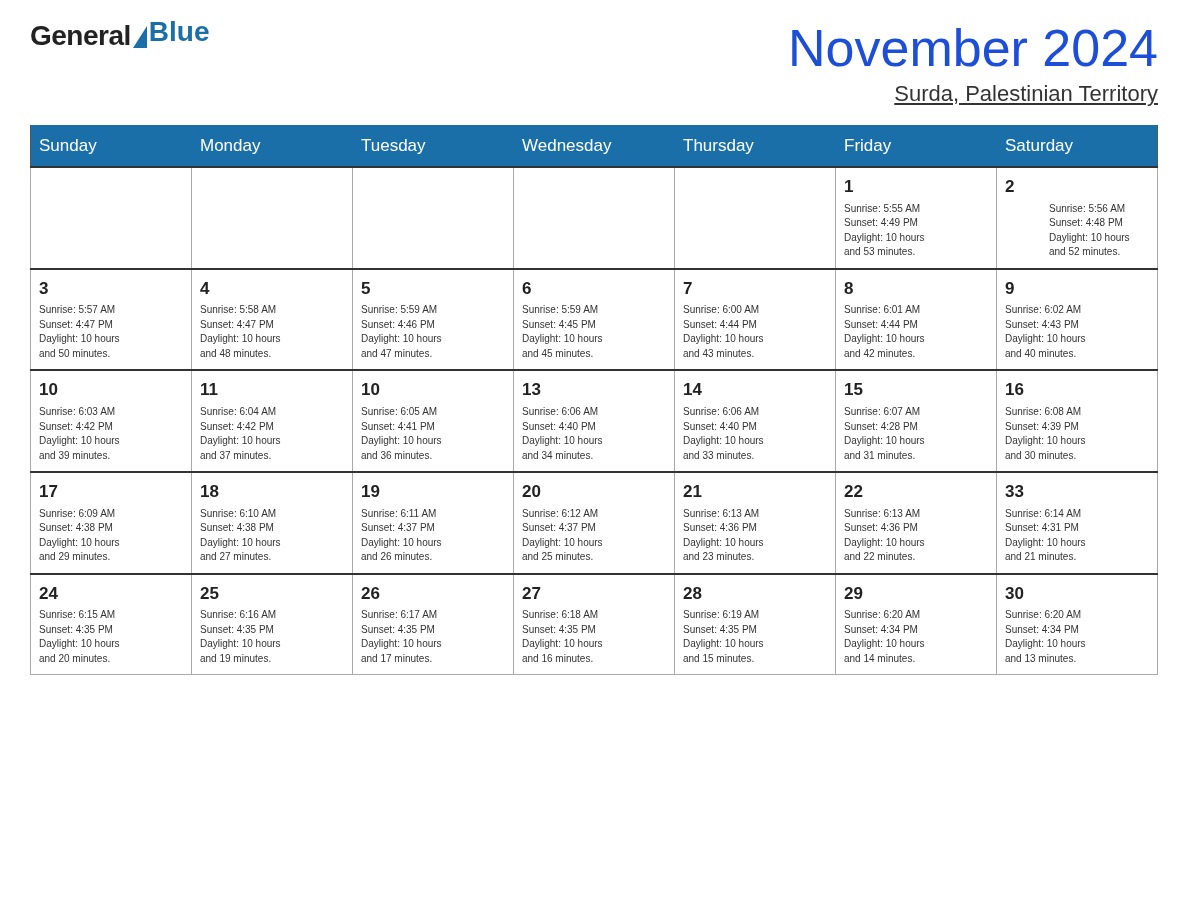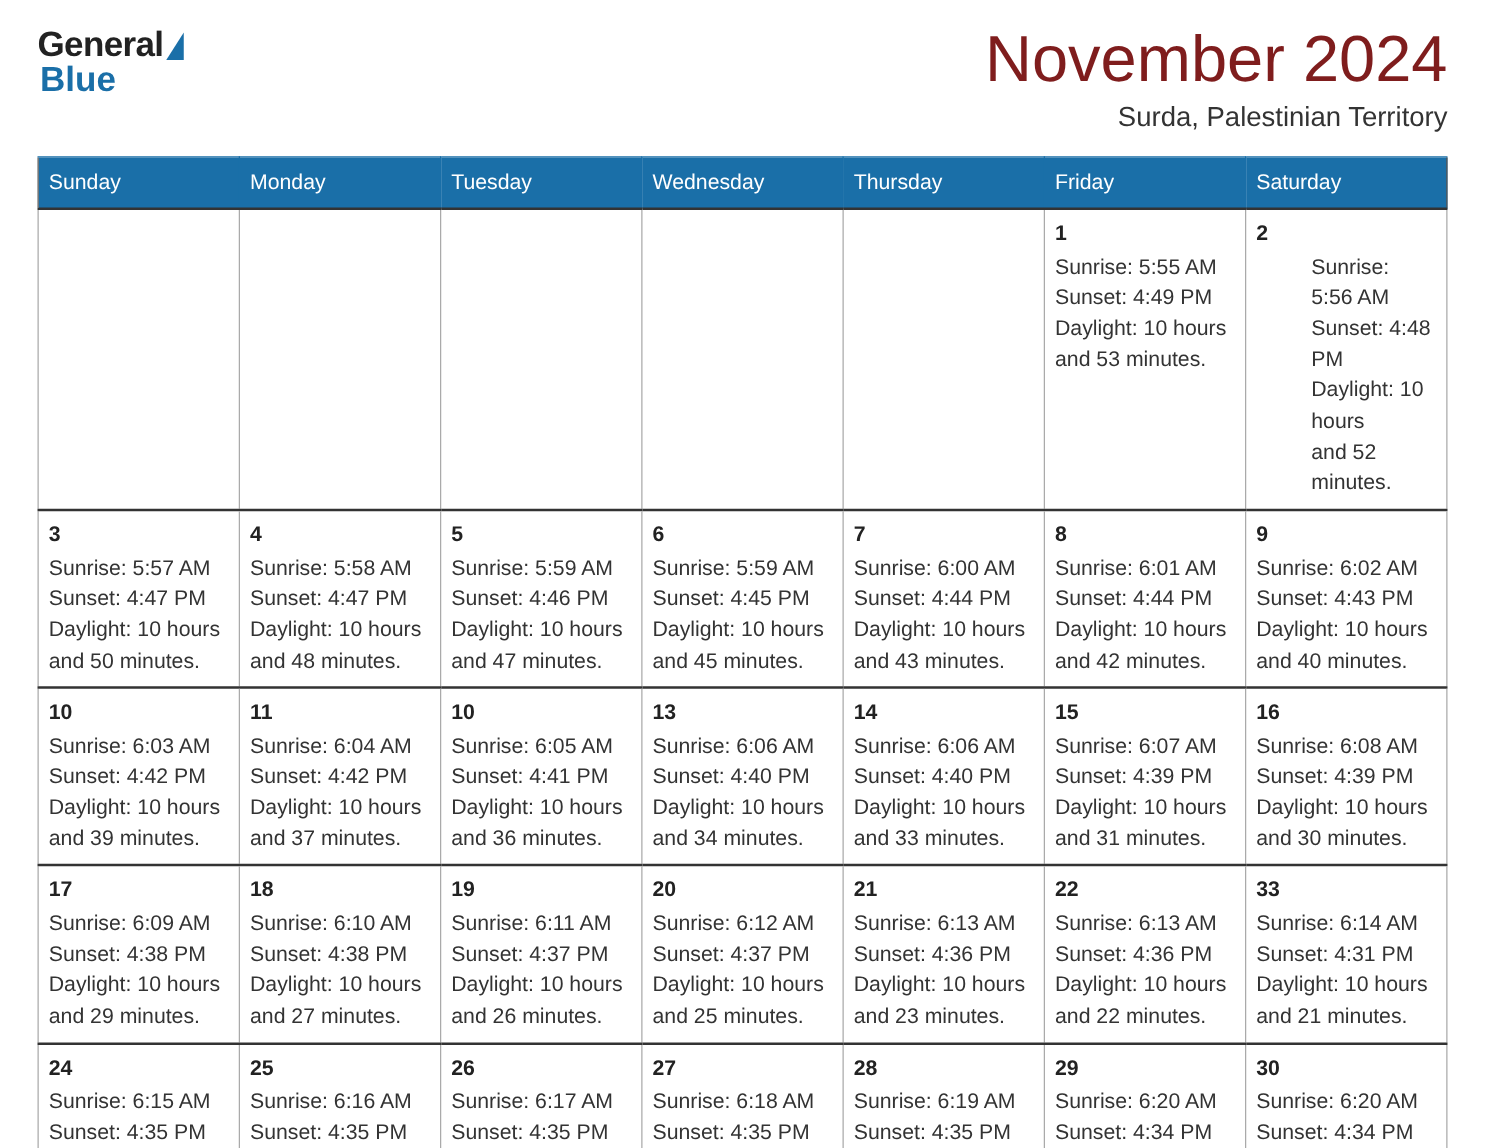--- a/index.html
+++ b/index.html
@@ -12,21 +12,21 @@
       padding: 20px 30px 30px 30px;
     }
     .header {
       display: flex;
       justify-content: space-between;
       align-items: flex-start;
       margin-bottom: 18px;
     }
     .logo {
       display: flex;
-      flex-direction: column;
+      flex-direction: row;
       align-items: flex-start;
     }
     .logo-top {
       display: flex;
       align-items: center;
     }
     .logo-general {
       font-size: 28px;
       font-weight: bold;
       color: #222;
@@ -46,27 +46,28 @@
       color: #1a6fa8;
       margin-top: -4px;
       margin-left: 2px;
     }
     .title-block {
       text-align: right;
     }
     .month-title {
       font-size: 52px;
       font-weight: normal;
-      color: #7f1d1d;
+      color: #1d4ed8;
       line-height: 1.1;
     }
     .location-title {
       font-size: 22px;
       color: #333;
       margin-top: 4px;
+      text-decoration: underline;
     }
     .calendar {
       width: 100%;
       border-collapse: collapse;
       border: 1.5px solid #555;
       padding-left: 46px;
     }
     .calendar th {
       background: #1a6fa8;
       color: #fff;
@@ -87,21 +88,21 @@
       line-height: 1.45;
     }
     .day-num {
       font-size: 17px;
       font-weight: bold;
       color: #222;
       display: block;
       margin-bottom: 2px;
     }
     .day-info {
-      font-size: 17px;
+      font-size: 10px;
       color: #333;
       line-height: 1.45;
     }
     .empty-cell {
       background: #fff;
     }
     tr.week-row td {
       border-top: 2px solid #333;
     }
     .calendar thead tr th:first-child { border-left: none; }
@@ -241,21 +242,21 @@
         <td>
           <span class="day-num">14</span>
           <div class="day-info" style="white-space: pre-line;">Sunrise: 6:06 AM
 Sunset: 4:40 PM
 Daylight: 10 hours
 and 33 minutes.</div>
         </td>
         <td>
           <span class="day-num">15</span>
           <div class="day-info" style="white-space: pre-line;">Sunrise: 6:07 AM
-Sunset: 4:39 PM
+Sunset: 4:28 PM
 Daylight: 10 hours
 and 31 minutes.</div>
         </td>
         <td>
           <span class="day-num">16</span>
           <div class="day-info" style="white-space: pre-line;">Sunrise: 6:08 AM
 Sunset: 4:39 PM
 Daylight: 10 hours
 and 30 minutes.</div>
         </td>

